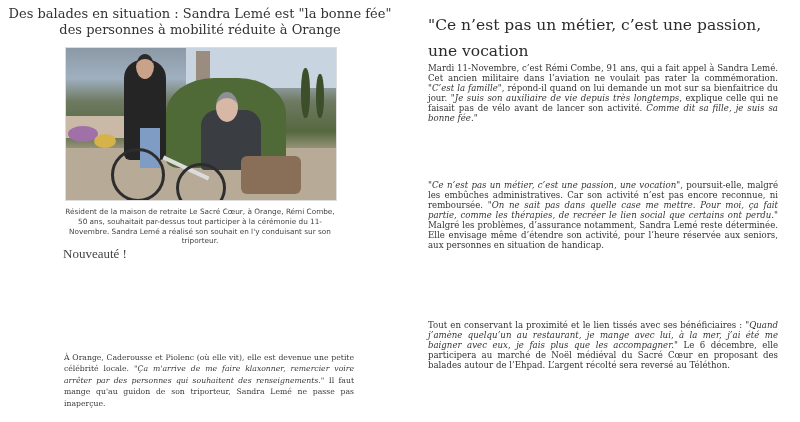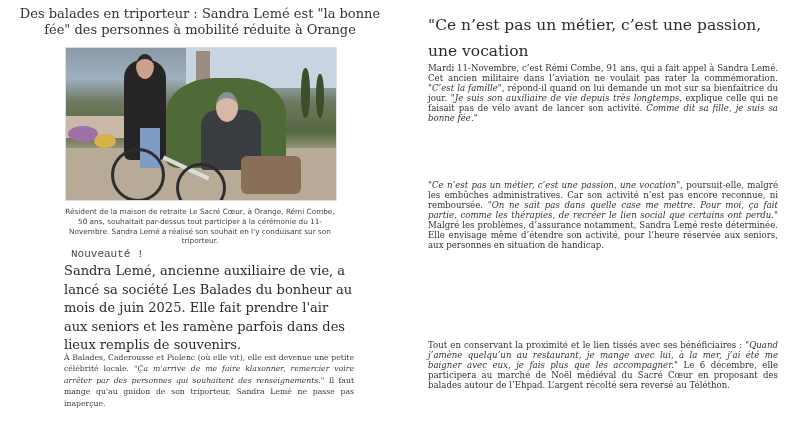--- a/index.html
+++ b/index.html
@@ -36,21 +36,21 @@
   .photo .wheel2 { position:absolute; left:110px; top:115px; width:44px; height:44px; border:3px solid #2d2d2d; border-radius:50%; }
   .photo .frame { position:absolute; left:95px; top:118px; width:50px; height:4px; background:#dcdcdc; transform: rotate(25deg); }
 
   .caption {
     position: absolute; left: 62px; top: 207px; width: 276px;
     font-family: "DejaVu Sans", sans-serif; font-size: 7.3px; line-height: 9.8px;
     text-align: center; color: #444;
   }
   .kicker {
     position: absolute; left: 63px; top: 249px;
-    font-family: Liberation Mono, monospace; font-size: 11px; line-height: 10px; color: #444; margin-left: 8px;
+    font-family: Liberation Serif, serif; font-size: 13px; line-height: 10px; color: #444;
   }
   .chapo {
     position: absolute; left: 64px; top: 262px; width: 290px;
     font-family: "DejaVu Serif", serif; font-size: 13px; line-height: 18.5px; color: #2b2b2b;
   }
   .left-body {
     position: absolute; left: 64px; top: 352px; width: 290px;
     font-family: "DejaVu Serif", serif; font-size: 7.7px; line-height: 11.4px; color: #3a3a3a;
     text-align: justify;
   }
@@ -61,28 +61,28 @@
     position: absolute; left: 28px; top: 12px; width: 360px;
     font-family: "DejaVu Serif", serif; font-size: 15.5px; line-height: 26px; color: #2b2b2b;
   }
   .para {
     position: absolute; left: 28px; width: 350px;
     font-family: "DejaVu Serif", serif; font-size: 8.6px; line-height: 10px; color: #333;
     text-align: justify;
   }
   .p1 { top: 63px; }
   .p2 { top: 180px; }
-  .p3 { top: 340px; }
+  .p3 { top: 320px; }
   em { font-style: italic; }
 </style>
 </head>
 <body>
 
 <div class="left-col">
-  <div class="left-title">Des balades en triporteur : Sandra Lemé est "la bonne fée" des personnes à mobilité réduite à Orange</div>
+  <div class="left-title">Des balades en situation : Sandra Lemé est "la bonne fée" des personnes à mobilité réduite à Orange</div>
 
   <div class="photo" title="Sandra Lemé sur son triporteur avec Rémi Combe devant un cimetière">
     <div class="sky"></div>
     <div class="stone"></div>
     <div class="cypress1"></div>
     <div class="cypress2"></div>
     <div class="ground"></div>
     <div class="wall"></div>
     <div class="hedge"></div>
     <div class="flowers1"></div>
@@ -95,24 +95,23 @@
     <div class="man"></div>
     <div class="man-head"></div>
     <div class="blanket"></div>
     <div class="wheel2"></div>
   </div>
 
   <div class="caption">Résident de la maison de retraite Le Sacré Cœur, à Orange, Rémi Combe, 50 ans, souhaitait par-dessus tout participer à la cérémonie du 11-Novembre. Sandra Lemé a réalisé son souhait en l'y conduisant sur son triporteur.</div>
 
   <div class="kicker">Nouveauté !</div>
 
-  <div class="chapo">Sandra Lemé, ancienne auxiliaire de vie, a lancé sa société Les Balades du bonheur au mois de juin 2025. Elle fait prendre l'air aux seniors et les ramène parfois dans des lieux remplis de souvenirs.</div>
 
   <div class="left-body">
-    <span>À Balades, Caderousse et Piolenc (où elle vit), elle est devenue une petite célébrité locale. </span><em>"Ça m'arrive de me faire klaxonner, remercier voire arrêter par des personnes qui souhaitent des renseignements."</em><span> Il faut mange qu'au guidon de son triporteur, Sandra Lemé ne passe pas inaperçue.</span>
+    <span>À Orange, Caderousse et Piolenc (où elle vit), elle est devenue une petite célébrité locale. </span><em>"Ça m'arrive de me faire klaxonner, remercier voire arrêter par des personnes qui souhaitent des renseignements."</em><span> Il faut mange qu'au guidon de son triporteur, Sandra Lemé ne passe pas inaperçue.</span>
   </div>
 </div>
 
 <div class="right-col">
   <div class="right-title">"Ce n’est pas un métier, c’est une passion, une vocation</div>
 
   <div class="para p1">
     <span>Mardi 11-Novembre, c’est Rémi Combe, 91 ans, qui a fait appel à Sandra Lemé. Cet ancien militaire dans l’aviation ne voulait pas rater la commémoration. </span><em>"C’est la famille"</em><span>, répond-il quand on lui demande un mot sur sa bienfaitrice du jour. </span><em>"Je suis son auxiliaire de vie depuis très longtemps</em><span>, explique celle qui ne faisait pas de vélo avant de lancer son activité. </span><em>Comme dit sa fille, je suis sa bonne fée."</em>
   </div>
 

